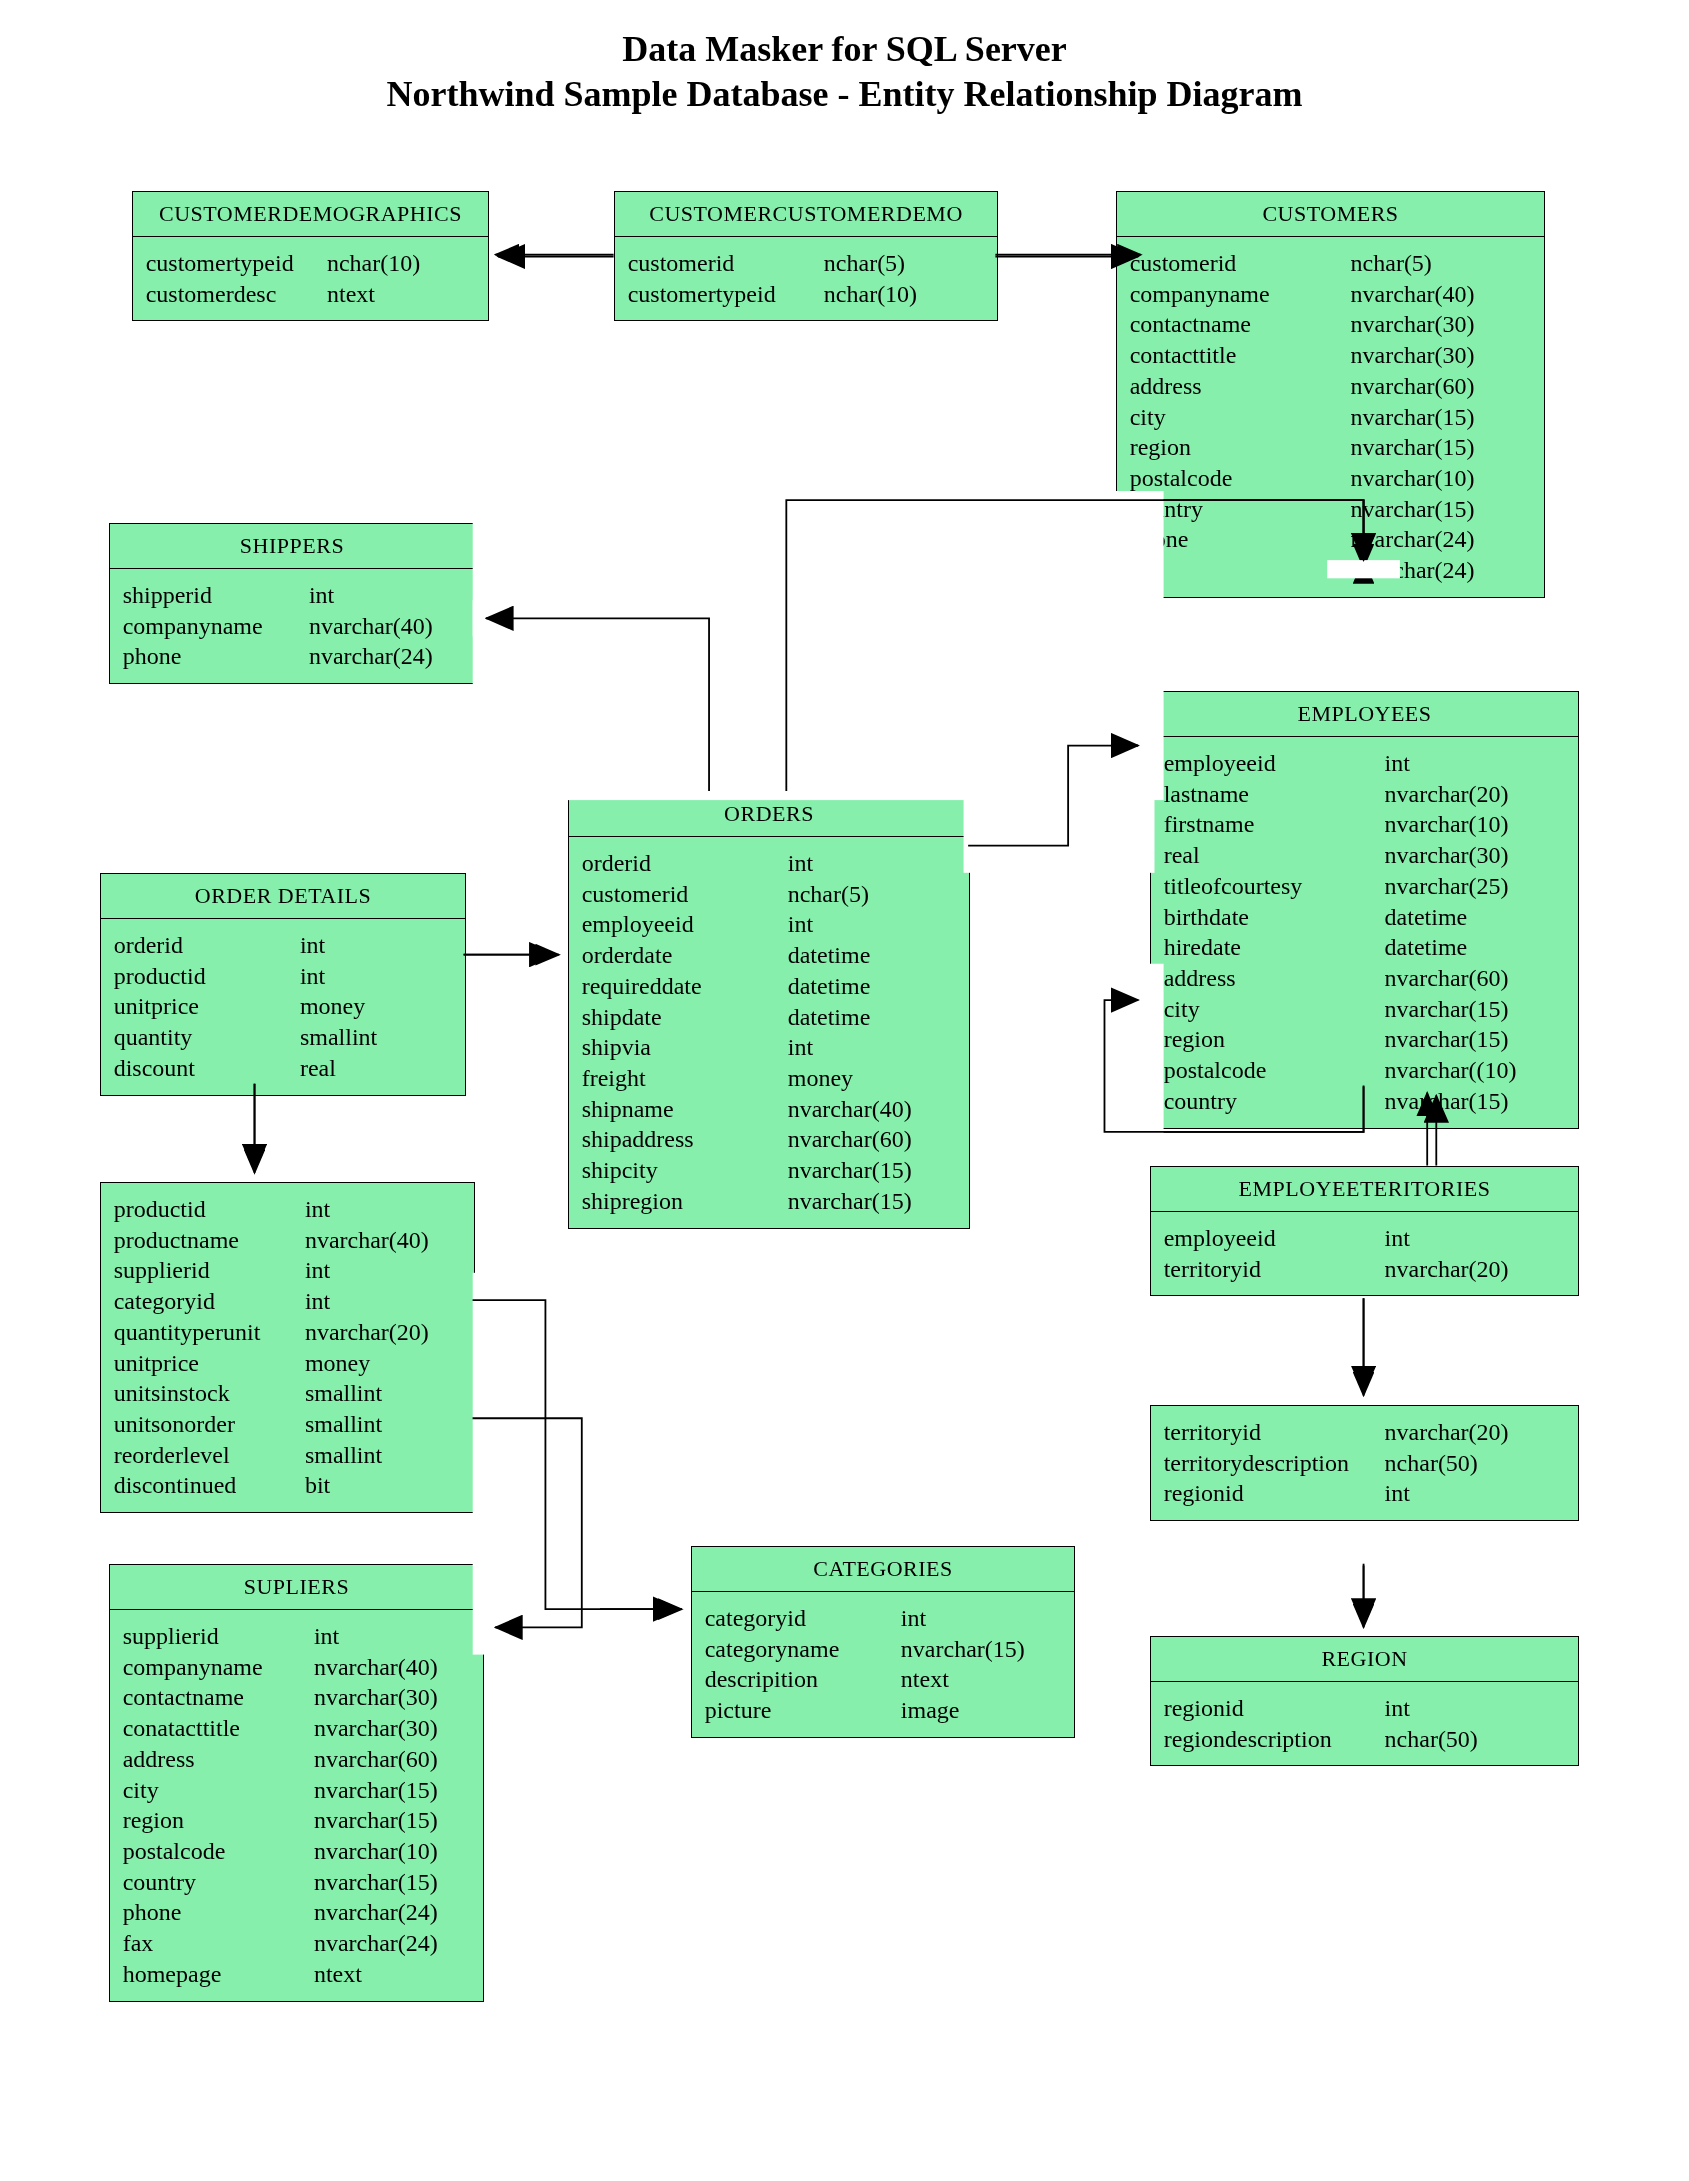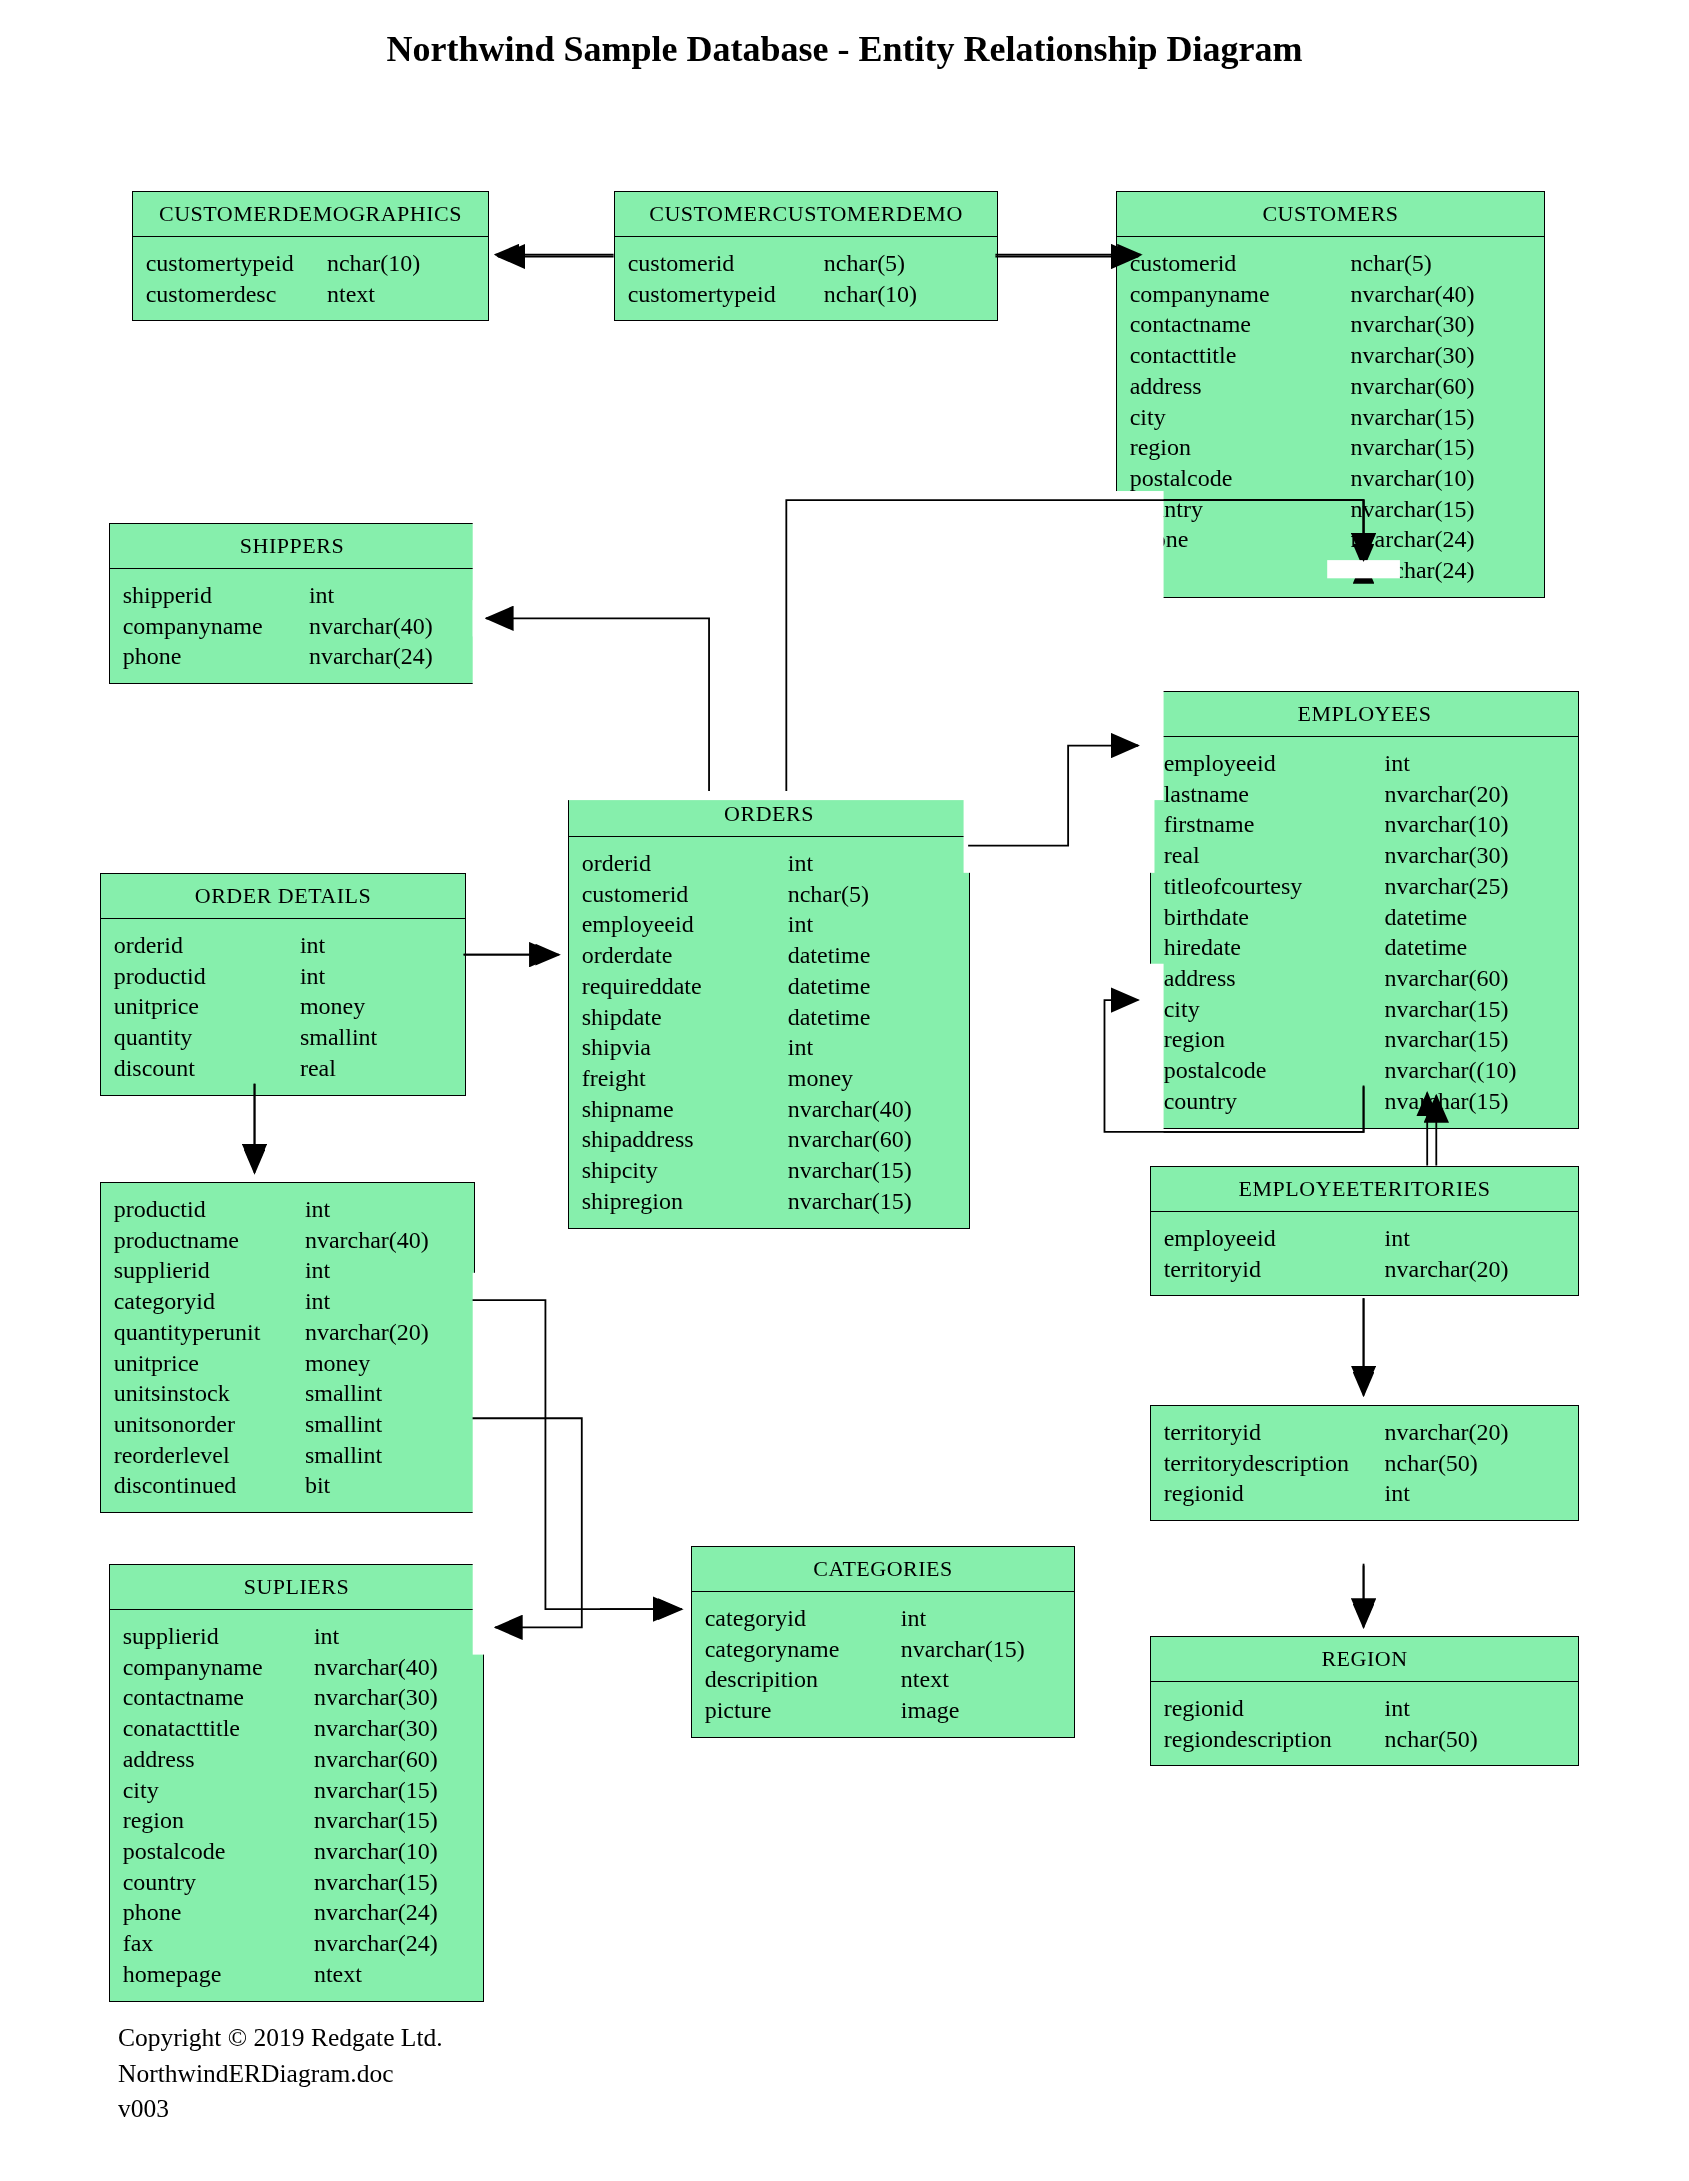--- a/index.html
+++ b/index.html
@@ -14,20 +14,21 @@
   .entity .c2{flex:0 0 45%}
   .footer{position:absolute;left:118px;bottom:55px;font-size:25.5px;line-height:1.4}
   svg.arrows{position:absolute;left:0;top:0;width:1689px;height:2182px;pointer-events:none}
 </style>
 </head>
 <body>
 
 <div class="page">
 
   <div class="title-block">
+    <div class="title-line">Data Masker for SQL Server</div>
     <div class="title-line">Northwind Sample Database - Entity Relationship Diagram</div>
   </div>
 
   <div id="ent-customerdemographics" class="entity" style="left:132px;top:191px;width:355px">
       <div class="hdr">CUSTOMERDEMOGRAPHICS</div>
       <div class="body">
         <div class="row">
           <div class="c1">customertypeid</div>
           <div class="c2">nchar(10)</div>
         </div>
@@ -504,20 +505,15 @@
       <line x1="1235" y1="1100" x2="1252" y2="1100" marker-end="url(#ah2)"></line>
 
       <line x1="1580" y1="1282" x2="1580" y2="1205" marker-end="url(#ah2)"></line>
 
       <line x1="1500" y1="1428" x2="1500" y2="1532" marker-end="url(#ah2)"></line>
 
       <line x1="1500" y1="1722" x2="1500" y2="1788" marker-end="url(#ah2)"></line>
     </g>
   </svg>
 
-  <div class="footer">
-    <div>Copyright © 2019 Redgate Ltd.</div>
-    <div>NorthwindERDiagram.doc</div>
-    <div>v003</div>
-  </div>
 
 </div>
 
 
 </body></html>

